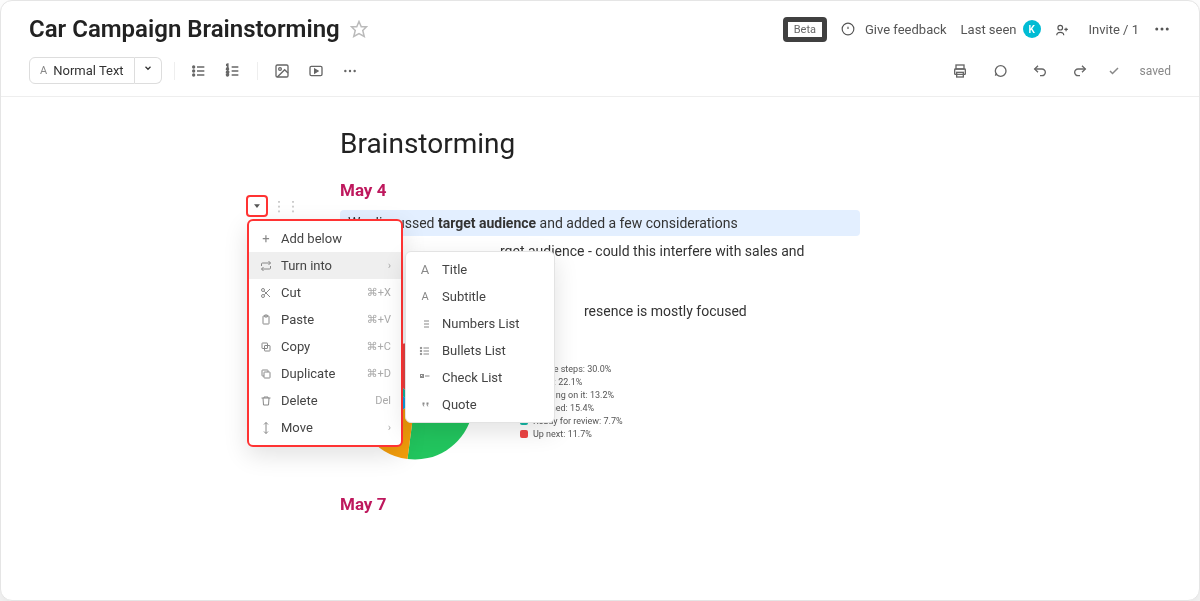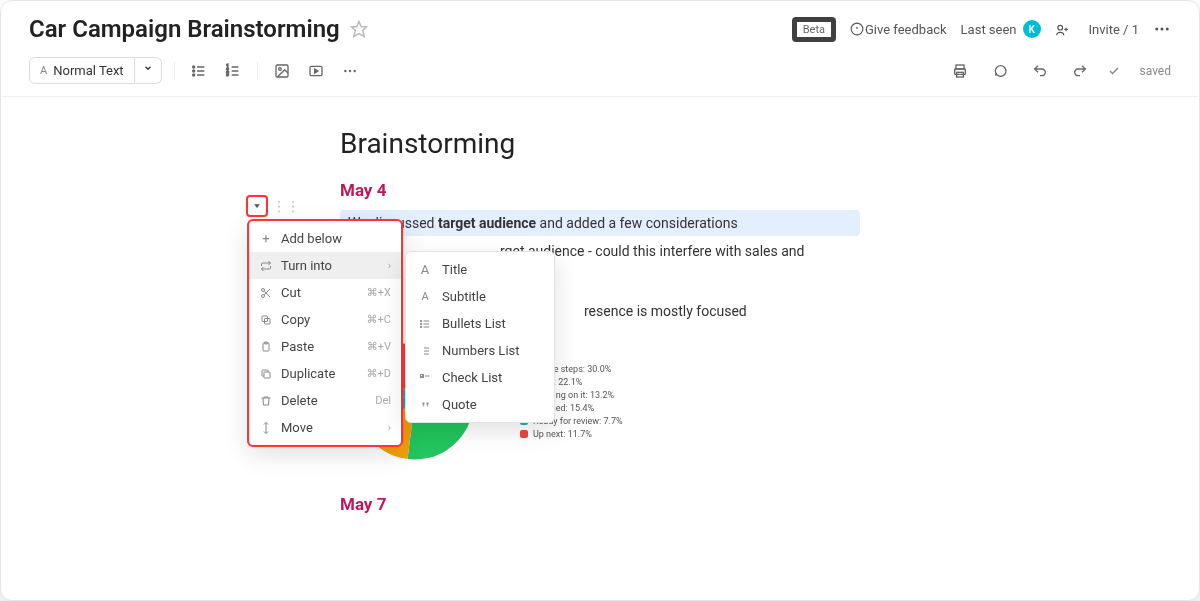--- a/index.html
+++ b/index.html
@@ -25,21 +25,21 @@
     display: flex;
     align-items: center;
     padding: 14px 28px 8px 28px;
     justify-content: space-between;
   }
   .title-wrap { display: flex; align-items: center; gap: 10px; text-align: right; }
   .page-title { font-size: 24px; font-weight: 600; color: #222; }
   .star-icon { color: #bbb; cursor: pointer; }
   .header-right { display: flex; align-items: center; gap: 14px; color: #555; font-size: 13px; }
   .beta-badge { border: 5px solid #404040; border-radius: 4px; padding: 1px 6px; font-size: 11px; color: #666; }
-  .feedback { display: flex; align-items: center; gap: 1px; cursor: pointer; }
+  .feedback { display: flex; align-items: center; gap: 10px; cursor: pointer; }
   .last-seen { display: flex; align-items: center; gap: 6px; }
   .avatar { width: 18px; height: 18px; border-radius: 50%; background: #00bcd4; color: #fff; display: flex; align-items: center; justify-content: center; font-size: 10px; font-weight: 600; }
   .invite { display: flex; align-items: flex-end; gap: 20px; cursor: pointer; }
   .dots-icon { color: #555; cursor: pointer; }
 
   
   .toolbar {
     display: flex;
     align-items: center;
     padding: 6px 28px 12px 28px;
@@ -387,39 +387,39 @@
             </svg>
           </span>
           <span>Cut</span>
         </span>
       <span class="ctx-shortcut">⌘+X</span>
     </div>
     <div class="ctx-item">
       <span class="ctx-label">
           <span class="ctx-icon">
             <svg width="12" height="12" viewBox="0 0 24 24" fill="none" stroke="currentColor" stroke-width="2">
+              <rect x="6" y="4" width="12" height="16" rx="1"></rect>
+              <rect x="9" y="2" width="6" height="4" rx="1"></rect>
+            </svg>
+          </span>
+          <span>Paste</span>
+        </span>
+      <span class="ctx-shortcut">⌘+V</span>
+    </div>
+    <div class="ctx-item">
+      <span class="ctx-label">
+          <span class="ctx-icon">
+            <svg width="12" height="12" viewBox="0 0 24 24" fill="none" stroke="currentColor" stroke-width="2">
               <rect x="9" y="9" width="11" height="11" rx="1"></rect>
               <rect x="4" y="4" width="11" height="11" rx="1"></rect>
             </svg>
           </span>
           <span>Copy</span>
         </span>
       <span class="ctx-shortcut">⌘+C</span>
-    </div>
-    <div class="ctx-item">
-      <span class="ctx-label">
-          <span class="ctx-icon">
-            <svg width="12" height="12" viewBox="0 0 24 24" fill="none" stroke="currentColor" stroke-width="2">
-              <rect x="6" y="4" width="12" height="16" rx="1"></rect>
-              <rect x="9" y="2" width="6" height="4" rx="1"></rect>
-            </svg>
-          </span>
-          <span>Paste</span>
-        </span>
-      <span class="ctx-shortcut">⌘+V</span>
     </div>
     <div class="ctx-item">
       <span class="ctx-label">
           <span class="ctx-icon">
             <svg width="12" height="12" viewBox="0 0 24 24" fill="none" stroke="currentColor" stroke-width="2">
               <rect x="8" y="8" width="12" height="12" rx="1"></rect>
               <path d="M16 8V5a1 1 0 00-1-1H5a1 1 0 00-1 1v10a1 1 0 001 1h3"></path>
             </svg>
           </span>
           <span>Duplicate</span>
@@ -455,47 +455,47 @@
   </div>
 
   <div class="sub-menu">
     <div class="sub-item">
       <span class="sub-icon">A</span>
       <span>Title</span>
     </div>
     <div class="sub-item">
       <span class="sub-icon" style="font-size:11px;">A</span>
       <span>Subtitle</span>
+    </div>
+    <div class="sub-item">
+      <span class="sub-icon">
+          <svg width="12" height="12" viewBox="0 0 24 24" fill="none" stroke="currentColor" stroke-width="2">
+            <line x1="10" y1="6" x2="20" y2="6"></line>
+            <line x1="10" y1="12" x2="20" y2="12"></line>
+            <line x1="10" y1="18" x2="20" y2="18"></line>
+          </svg>
+        </span>
+      <span>Numbers List</span>
     </div>
     <div class="sub-item">
       <span class="sub-icon">
           <svg width="12" height="12" viewBox="0 0 24 24" fill="none" stroke="currentColor" stroke-width="2">
             <line x1="9" y1="6" x2="20" y2="6"></line>
             <line x1="9" y1="12" x2="20" y2="12"></line>
             <line x1="9" y1="18" x2="20" y2="18"></line>
             <circle cx="4" cy="6" r="1.5" fill="currentColor"></circle>
             <circle cx="4" cy="12" r="1.5" fill="currentColor"></circle>
             <circle cx="4" cy="18" r="1.5" fill="currentColor"></circle>
           </svg>
         </span>
       <span>Bullets List</span>
     </div>
     <div class="sub-item">
       <span class="sub-icon">
           <svg width="12" height="12" viewBox="0 0 24 24" fill="none" stroke="currentColor" stroke-width="2">
-            <line x1="10" y1="6" x2="20" y2="6"></line>
-            <line x1="10" y1="12" x2="20" y2="12"></line>
-            <line x1="10" y1="18" x2="20" y2="18"></line>
-          </svg>
-        </span>
-      <span>Numbers List</span>
-    </div>
-    <div class="sub-item">
-      <span class="sub-icon">
-          <svg width="12" height="12" viewBox="0 0 24 24" fill="none" stroke="currentColor" stroke-width="2">
             <rect x="3" y="5" width="6" height="6"></rect>
             <polyline points="4 8 6 10 8 6"></polyline>
             <line x1="12" y1="8" x2="21" y2="8"></line>
           </svg>
         </span>
       <span>Check List</span>
     </div>
     <div class="sub-item">
       <span class="sub-icon">
           <svg width="12" height="12" viewBox="0 0 24 24" fill="currentColor">

